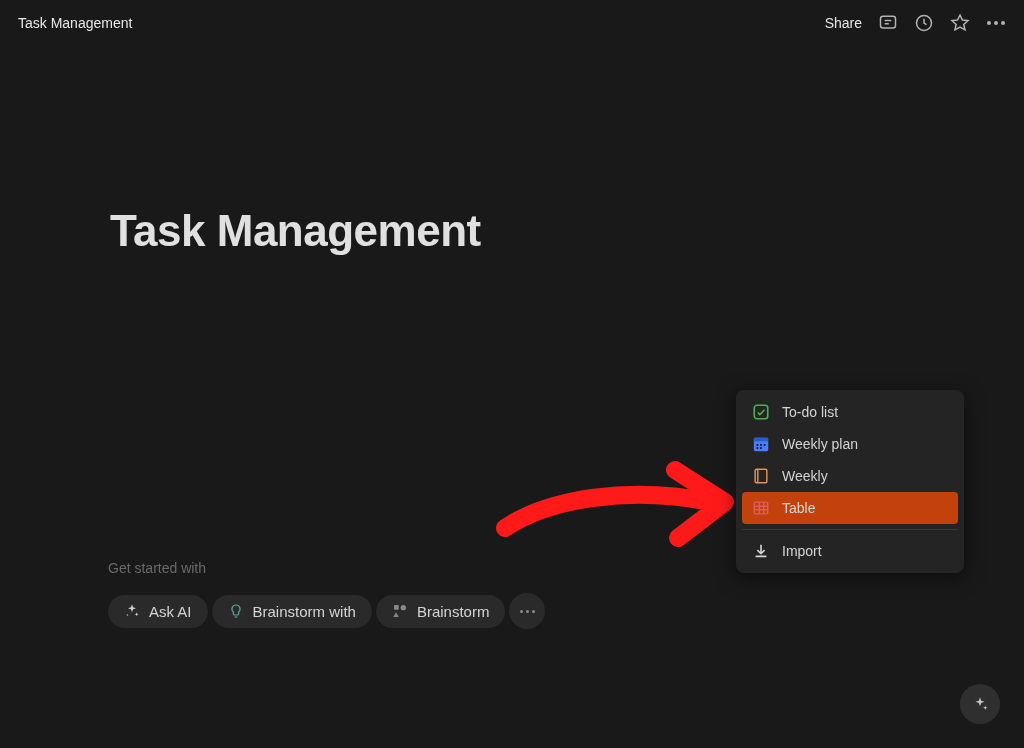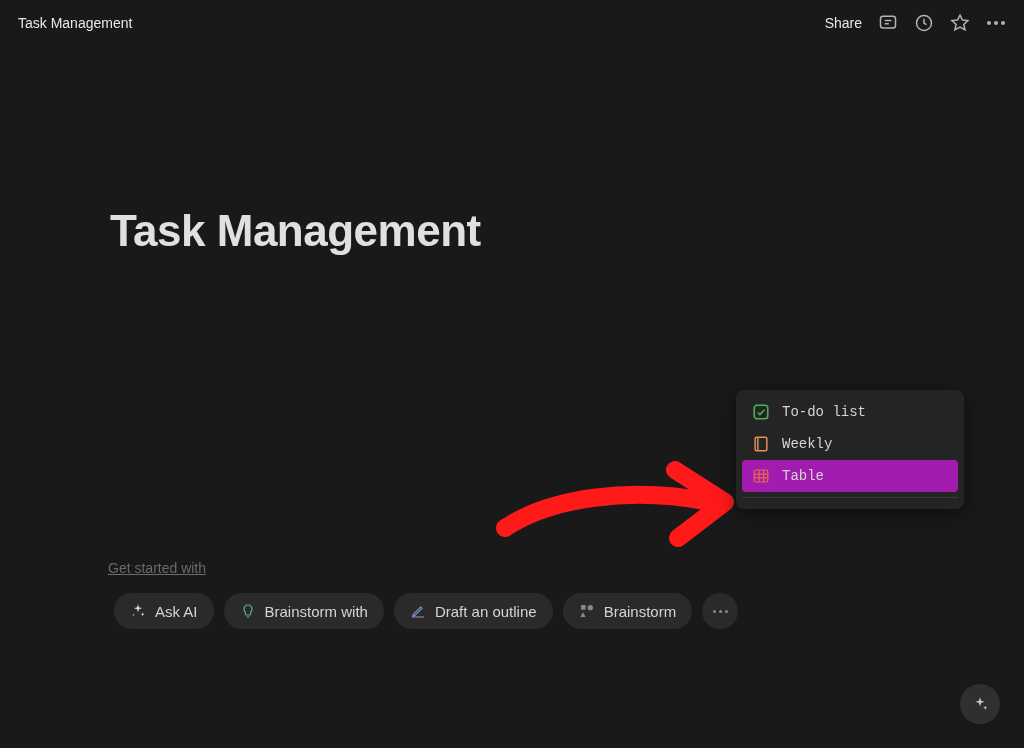--- a/index.html
+++ b/index.html
@@ -69,28 +69,28 @@
       font-weight: 700;
       color: #e0e0e0;
       letter-spacing: -0.5px;
     }
     .get-started {
       position: absolute;
       top: 560px;
       left: 108px;
       font-size: 14px;
       color: #6a6a6a;
-      text-decoration: underline;
     }
     .pill-row {
       position: absolute;
       top: 593px;
-      left: 114px;
-      display: flex;
-      gap: 10px;
+      left: 108px;
+      display: flex;
+      gap: 4px;
+      align-items: center;
     }
     .pill {
       display: flex;
       align-items: center;
       gap: 9px;
       background: #2a2a2a;
       border-radius: 20px;
       padding: 8px 16px;
       font-size: 15px;
       color: #d4d4d4;
@@ -131,24 +131,23 @@
     }
     .popup-item {
       display: flex;
       align-items: center;
       gap: 12px;
       padding: 7px 10px;
       border-radius: 4px;
       font-size: 14px;
       color: #d4d4d4;
       cursor: pointer;
-      font-family: Liberation Mono, monospace;
     }
     .popup-item.highlighted {
-      background: #a21caf;
+      background: #c2410c;
     }
     .popup-divider {
       height: 1px;
       background: #3a3a3a;
       margin: 5px 0;
     }
     .popup-icon {
       width: 18px;
       height: 18px;
       display: flex;
@@ -230,29 +229,20 @@
     <span class="pill-icon">
       <svg viewBox="0 0 24 24" width="16" height="16" fill="none" stroke="#5aa79c" stroke-width="1.8">
         <path d="M12 3a6 6 0 0 0-4 10.5V16a2 2 0 0 0 2 2h4a2 2 0 0 0 2-2v-2.5A6 6 0 0 0 12 3z"></path>
         <path d="M10 21h4"></path>
       </svg>
     </span>
     <span>Brainstorm with</span>
   </div>
   <div class="pill">
     <span class="pill-icon">
-      <svg viewBox="0 0 24 24" width="16" height="16" fill="none" stroke="#7a8dd4" stroke-width="1.8">
-        <path d="M4 20l3-1 11-11-2-2L5 17l-1 3z"></path>
-        <path d="M3 21h18" stroke="#888"></path>
-      </svg>
-    </span>
-    <span>Draft an outline</span>
-  </div>
-  <div class="pill">
-    <span class="pill-icon">
       <svg viewBox="0 0 24 24" width="16" height="16" fill="#888">
         <rect x="3" y="3" width="7" height="7" rx="1"></rect>
         <circle cx="17" cy="7" r="4"></circle>
         <path d="M6 14l4 7H2z"></path>
       </svg>
     </span>
     <span>Brainstorm</span>
   </div>
   <div class="pill-more">
     <div class="dots-horizontal">
@@ -268,37 +258,59 @@
     <span class="popup-icon">
       <svg viewBox="0 0 20 20" width="18" height="18" fill="none" stroke="#4caf50" stroke-width="1.8">
         <rect x="2.5" y="2.5" width="15" height="15" rx="3"></rect>
         <path d="M6.5 10.5l2.3 2.3L14 7.5"></path>
       </svg>
     </span>
     <span>To-do list</span>
   </div>
   <div class="popup-item">
     <span class="popup-icon">
+      <svg viewBox="0 0 20 20" width="18" height="18" fill="#4a7dff">
+        <rect x="2" y="3" width="16" height="15" rx="2"></rect>
+        <rect x="2" y="3" width="16" height="4" fill="#2a5acc"></rect>
+        <rect x="5" y="10" width="2" height="2" fill="#1a1a1a"></rect>
+        <rect x="9" y="10" width="2" height="2" fill="#1a1a1a"></rect>
+        <rect x="13" y="10" width="2" height="2" fill="#1a1a1a"></rect>
+        <rect x="5" y="13.5" width="2" height="2" fill="#1a1a1a"></rect>
+        <rect x="9" y="13.5" width="2" height="2" fill="#1a1a1a"></rect>
+      </svg>
+    </span>
+    <span>Weekly plan</span>
+  </div>
+  <div class="popup-item">
+    <span class="popup-icon">
       <svg viewBox="0 0 20 20" width="18" height="18" fill="none" stroke="#e8925c" stroke-width="1.6">
         <rect x="3.5" y="2.5" width="13" height="15" rx="1.5"></rect>
         <path d="M6.5 2.5v15"></path>
       </svg>
     </span>
     <span>Weekly</span>
   </div>
   <div class="popup-item highlighted">
     <span class="popup-icon">
       <svg viewBox="0 0 20 20" width="18" height="18" fill="none" stroke="#e05d5d" stroke-width="1.6">
         <rect x="2.5" y="3.5" width="15" height="13" rx="1.5"></rect>
         <path d="M2.5 8h15M2.5 12h15M8 3.5v13M13 3.5v13"></path>
       </svg>
     </span>
     <span>Table</span>
   </div>
   <div class="popup-divider"></div>
+  <div class="popup-item">
+    <span class="popup-icon">
+      <svg viewBox="0 0 20 20" width="18" height="18" fill="none" stroke="#d4d4d4" stroke-width="1.8">
+        <path d="M10 3v9M6 9l4 4 4-4M4 16h12"></path>
+      </svg>
+    </span>
+    <span>Import</span>
+  </div>
 </div>
 
 <div class="arrow-annotation">
   <svg width="250" height="110" viewBox="0 0 250 110">
     <path d="M15 78 C 60 48, 140 36, 220 52" stroke="#ff1a1a" stroke-width="18" fill="none" stroke-linecap="round"></path>
     <path d="M185 20 L235 52 L188 88" stroke="#ff1a1a" stroke-width="18" fill="none" stroke-linecap="round" stroke-linejoin="round"></path>
   </svg>
 </div>
 
 <div class="fab">

